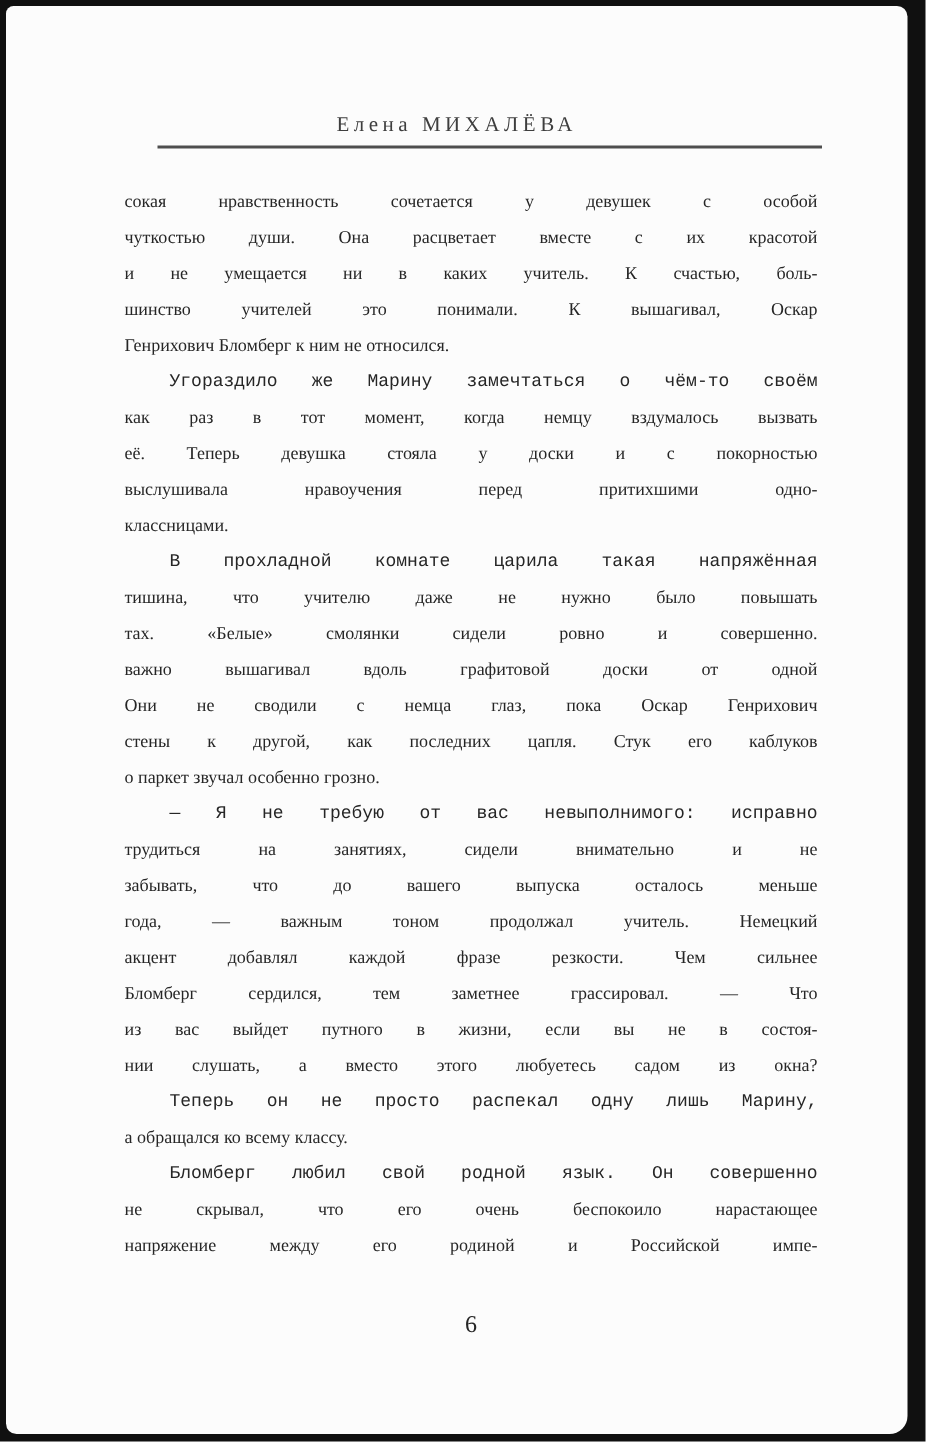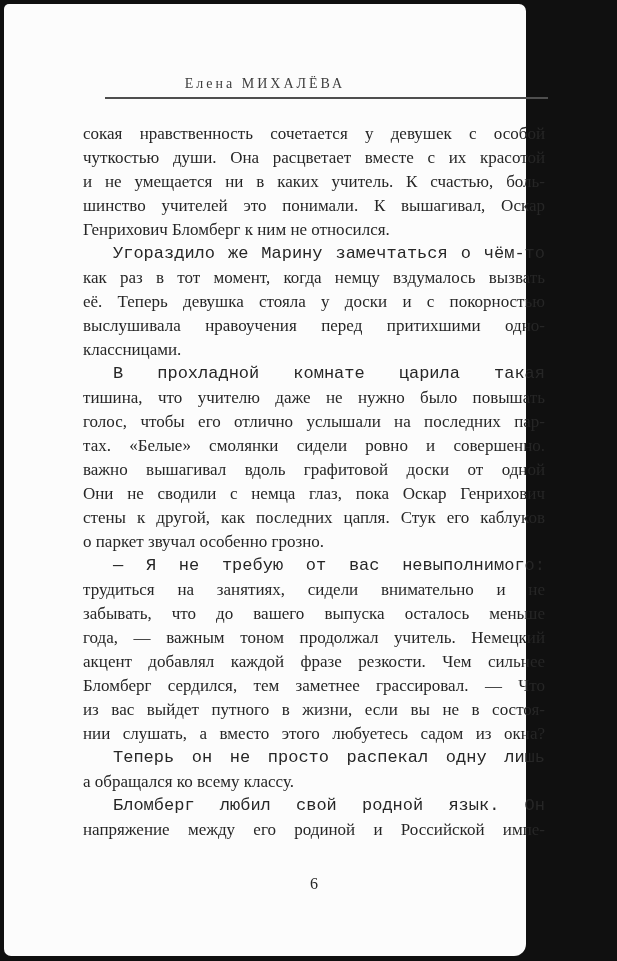--- a/index.html
+++ b/index.html
@@ -6,21 +6,21 @@
   html, body { width: 617px; height: 961px; }
   body {
     position: relative;
     background: #101010;
     font-family: "Liberation Serif", "DejaVu Serif", serif;
     overflow: hidden;
   }
   .page {
     position: absolute;
     left: 4px; top: 4px;
-    width: 522px; height: 952px;
+    width: 601px; height: 952px;
     background: #fcfcfc;
     border-radius: 5px 7px 12px 7px;
   }
   .running-header {
     position: absolute;
     top: 72px; left: 0; width: 100%;
     text-align: center;
     font-size: 14px;
     letter-spacing: 3px;
     color: #3e3e3e;
@@ -29,21 +29,21 @@
     position: absolute;
     left: 101px; top: 93px;
     width: 443px; height: 2px;
     background: #4e4e4e;
   }
   .text-block {
     position: absolute;
     left: 79px; top: 118px;
     width: 462px;
     color: #262626;
-    font-size: 17px;
+    font-size: 12px;
   }
   .line {
     height: 24px;
     line-height: 24px;
     text-align: justify;
     text-align-last: justify;
     overflow: hidden;
   }
   .line.left { text-align-last: left; }
   .line.ind  { text-indent: 30px; font-family: Liberation Mono, monospace; }
@@ -78,21 +78,20 @@
       <div class="line ind">Угораздило же Марину замечтаться о чём-то своём</div>
       <div class="line">как раз в тот момент, когда немцу вздумалось вызвать</div>
       <div class="line">её. Теперь девушка стояла у доски и с покорностью</div>
       <div class="line">выслушивала нравоучения перед притихшими одно-</div>
       <div class="line left">классницами.</div>
     </div>
 
     <div class="para">
       <div class="line ind">В прохладной комнате царила такая напряжённая</div>
       <div class="line">тишина, что учителю даже не нужно было повышать</div>
-      <div class="line">голос, чтобы его отлично услышали на последних пар-</div>
       <div class="line">тах. «Белые» смолянки сидели ровно и совершенно.</div>
       <div class="line">важно вышагивал вдоль графитовой доски от одной</div>
       <div class="line">Они не сводили с немца глаз, пока Оскар Генрихович</div>
       <div class="line">стены к другой, как последних цапля. Стук его каблуков</div>
       <div class="line left">о паркет звучал особенно грозно.</div>
     </div>
 
     <div class="para">
       <div class="line ind">— Я не требую от вас невыполнимого: исправно</div>
       <div class="line">трудиться на занятиях, сидели внимательно и не</div>
@@ -104,20 +103,21 @@
       <div class="line">нии слушать, а вместо этого любуетесь садом из окна?</div>
     </div>
 
     <div class="para">
       <div class="line ind">Теперь он не просто распекал одну лишь Марину,</div>
       <div class="line left">а обращался ко всему классу.</div>
     </div>
 
     <div class="para">
       <div class="line ind">Бломберг любил свой родной язык. Он совершенно</div>
+      <div class="line">не скрывал, что его очень беспокоило нарастающее</div>
       <div class="line">напряжение между его родиной и Российской импе-</div>
     </div>
 
   </div>
 
   <div class="page-number">6</div>
 
 </div>
 
 </body></html>

